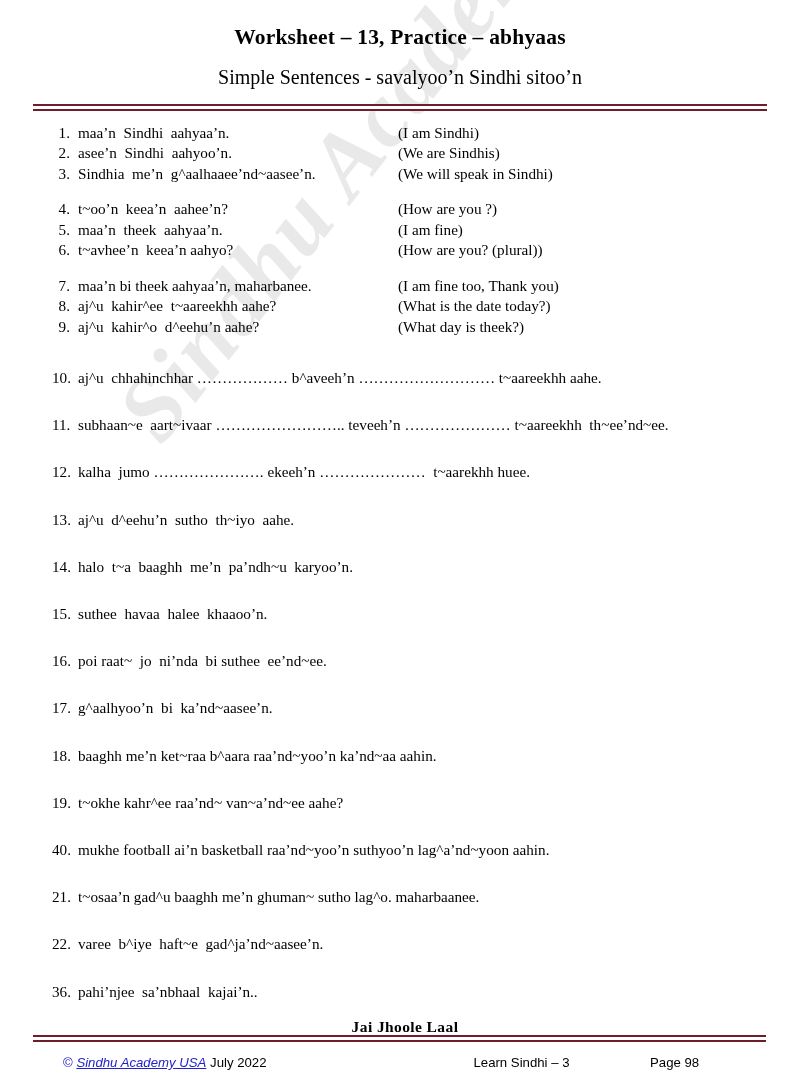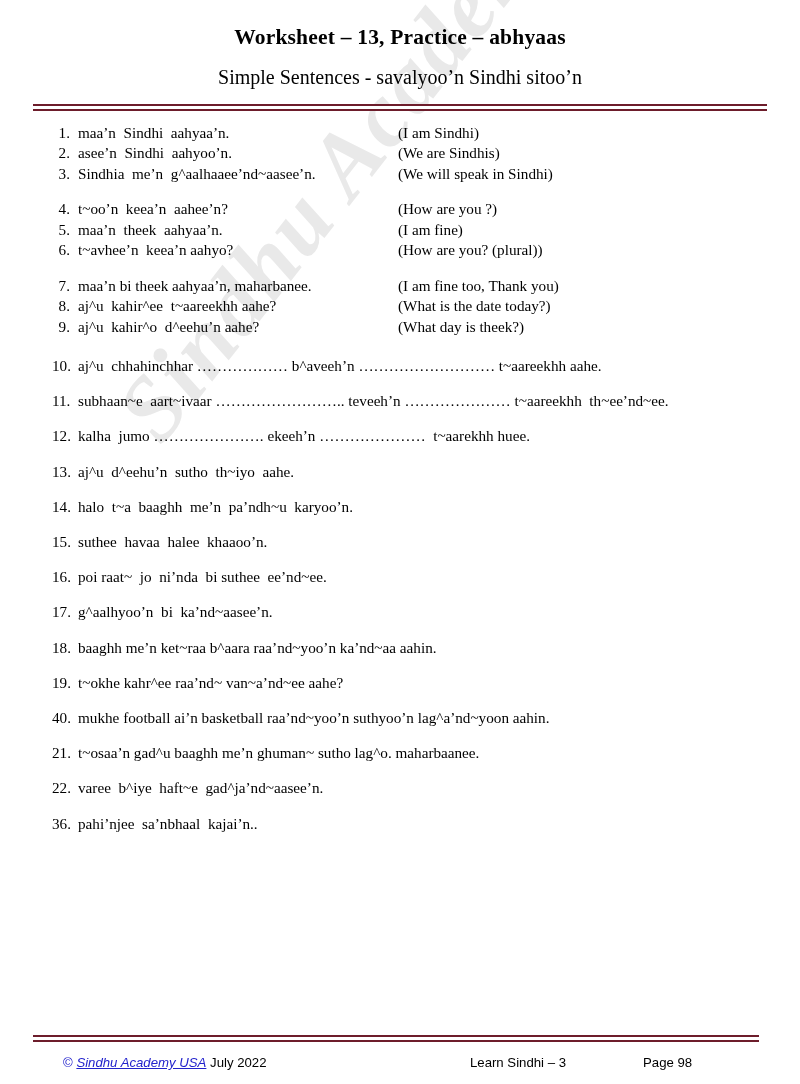--- a/index.html
+++ b/index.html
@@ -119,41 +119,42 @@
     display: flex;
     align-items: baseline;
     margin-bottom: 20px;
   }
   .wrow .num {
     width: 26px;
     flex: 0 0 26px;
     text-align: left;
     padding-right: 4px;
     box-sizing: border-box;
+    margin-top: 12px;
   }
   .wrow .sindhi-wide {
     flex: 1 1 auto;
     white-space: pre-wrap;
   }
   #wide-list { margin-top: 19px; }
 
   
   #closing {
     text-align: center;
     font-weight: 700;
     font-size: 15.5px;
     margin-top: 19px;
     letter-spacing: 0.4px;
   }
 
   
   #footer-block {
     position: absolute;
     left: 0;
-    right: 8px;
+    right: 1px;
     bottom: 14px;
   }
   #footer {
     display: flex;
     align-items: baseline;
     margin: 13px 33px 0 33px;
     font-family: "Liberation Sans", "DejaVu Sans", sans-serif;
     font-size: 13.2px;
   }
   #footer-left  { flex: 0 0 330px; text-align: left; padding-left: 30px; }
@@ -293,20 +294,21 @@
         <div class="wrow">
           <span class="num">22.</span>
           <span class="sindhi-wide">varee  b^iye  haft~e  gad^ja’nd~aasee’n.</span>
         </div>
         <div class="wrow">
           <span class="num">36.</span>
           <span class="sindhi-wide">pahi’njee  sa’nbhaal  kajai’n..</span>
         </div>
       </div>
 
+    <div id="closing">Jai  Jhoole  Laal</div>
   </div>
 
   <div id="footer-block">
     <div class="rule" id="rule-bottom"></div>
     <div id="footer">
       <div id="footer-left"><span class="copy-sym">© </span><a class="copyright-link" href="#">Sindhu Academy USA</a><span class="copy-date"> July 2022</span></div>
       <div id="footer-center">Learn Sindhi – 3</div>
       <div id="footer-right">Page 98</div>
     </div>
   </div>

